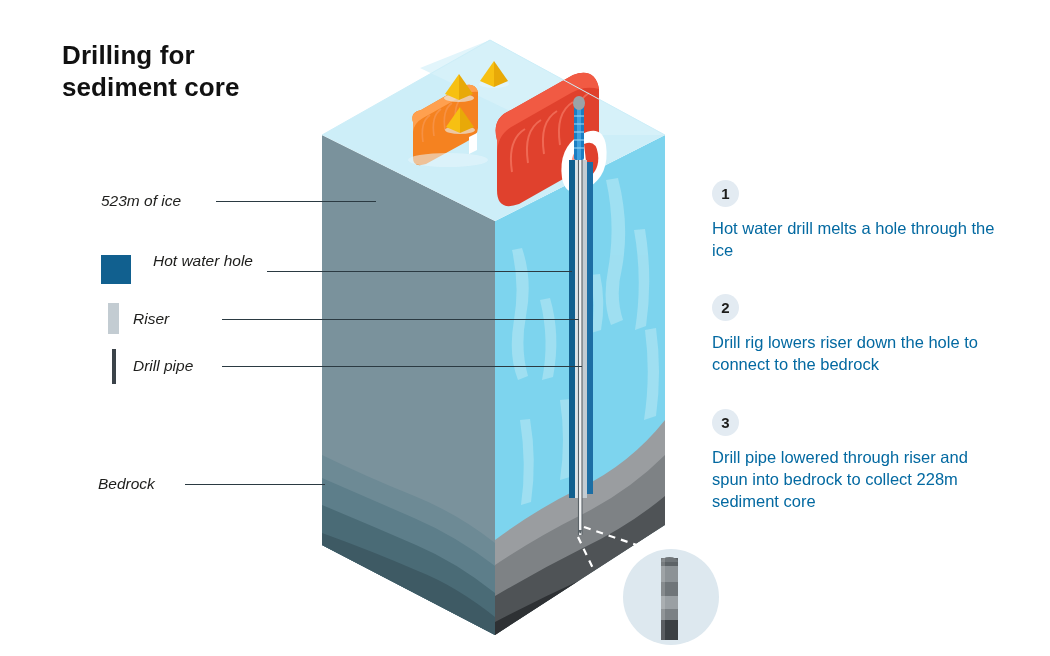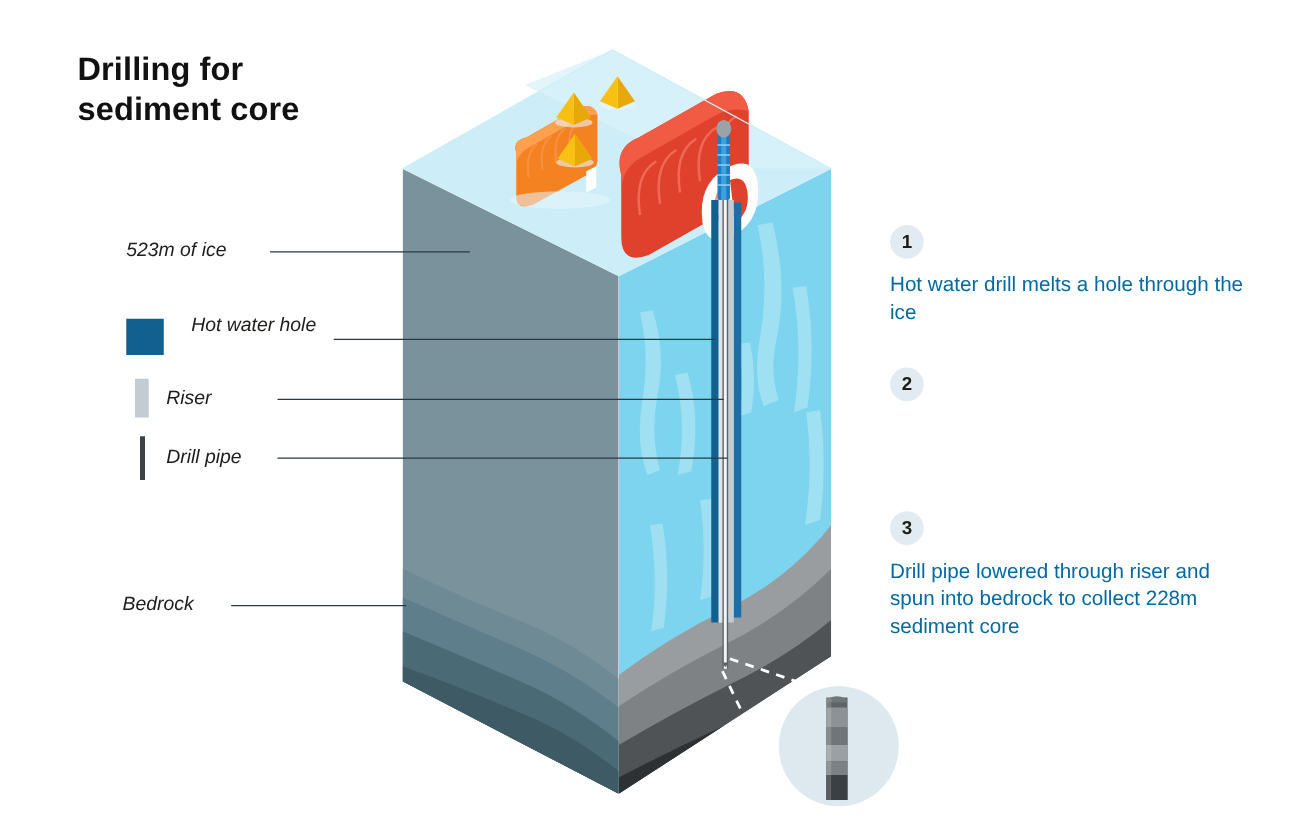--- a/index.html
+++ b/index.html
@@ -245,19 +245,20 @@
 
   <div class="legend-row lg-bedrock">Bedrock</div>
   <div class="leader ld-bedrock"></div>
 
   <div class="step step-1">
     <div class="badge">1</div>
     <div class="step-text">Hot water drill melts a hole through the ice</div>
   </div>
   <div class="step step-2">
     <div class="badge">2</div>
+    <div class="step-text">Drill rig lowers riser down the hole to connect to the bedrock</div>
   </div>
   <div class="step step-3">
     <div class="badge">3</div>
     <div class="step-text">Drill pipe lowered through riser and spun into bedrock to collect 228m sediment core</div>
   </div>
 
 </div>
 
 </body></html>

